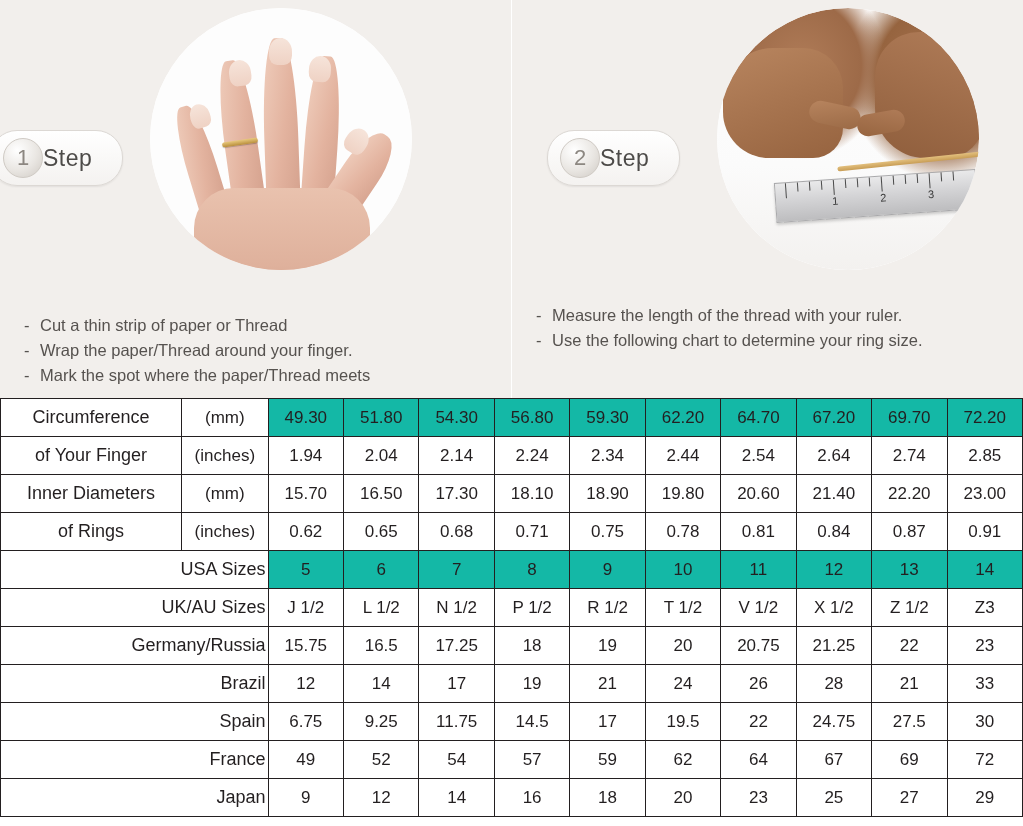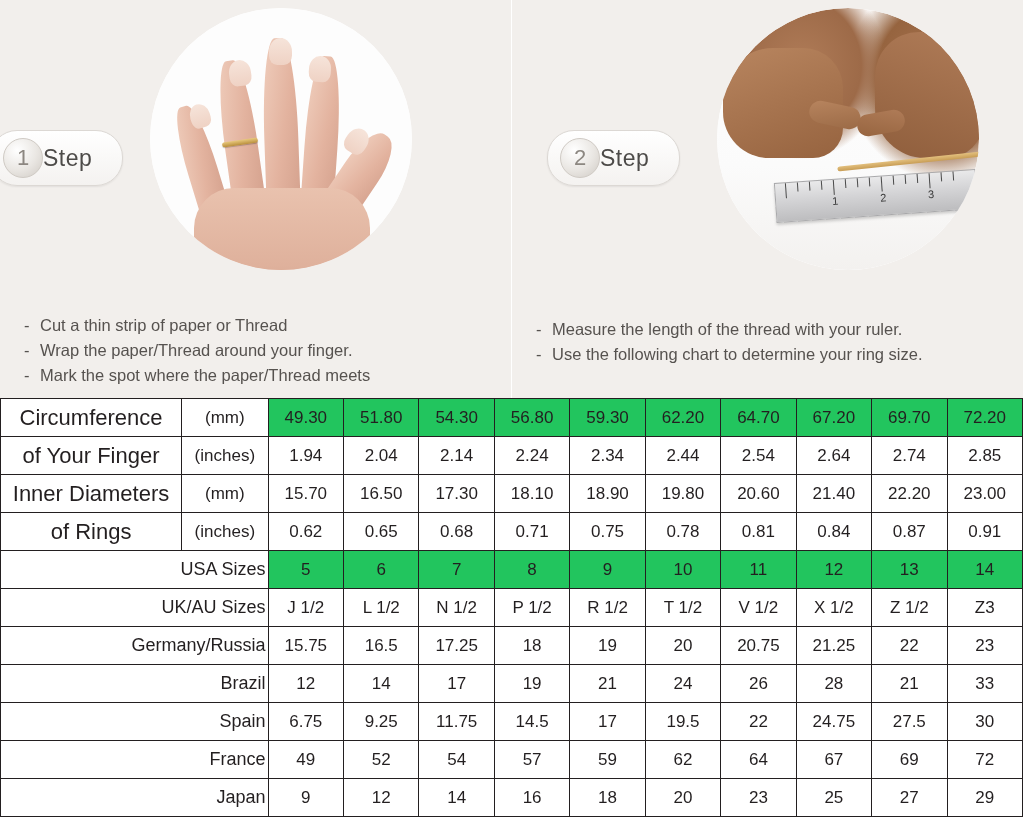--- a/index.html
+++ b/index.html
@@ -199,34 +199,34 @@
     text-align: center;
     color: #231f20;
     font-family: "Liberation Sans", sans-serif;
     height: 37px;
     padding: 0 2px;
     overflow: hidden;
     white-space: nowrap;
   }
   td.label {
     text-align: center;
-    font-size: 22px;
+    font-size: 18px;
     padding: 0 6px;
   }
   td.label-left {
     text-align: right;
     font-size: 18px;
     padding-left: 6px;
   }
   td.unit {
     font-size: 17px;
     text-align: center;
   }
   td.shaded {
-    background: #22c55e;
+    background: #14b8a6;
     margin-top: 12px;
   }
   .col-head { width: 180px; }
   .col-unit { width: 86px; }
   .col-v { width: 75px; }
 </style>
 </head>
 <body>
 
 <div class="top">
@@ -302,21 +302,21 @@
           <div class="num" style="left:152px;">3</div>
         </div>
       </div>
     </div>
 
     <div class="step-badge b2" style="left:35px;">
       <div class="step-num">2</div>
       <div class="step-word">Step</div>
     </div>
 
-    <div class="instructions" style="bottom:31px;">
+    <div class="instructions" style="bottom:45px;">
       <div class="line"><span class="dash">-</span><span>Measure the length of the thread with your ruler.</span></div>
       <div class="line"><span class="dash">-</span><span>Use the following chart to determine your ring size.</span></div>
     </div>
   </div>
 </div>
 
 <div class="table-wrap">
   <table>
     <colgroup>
       <col class="col-head">

